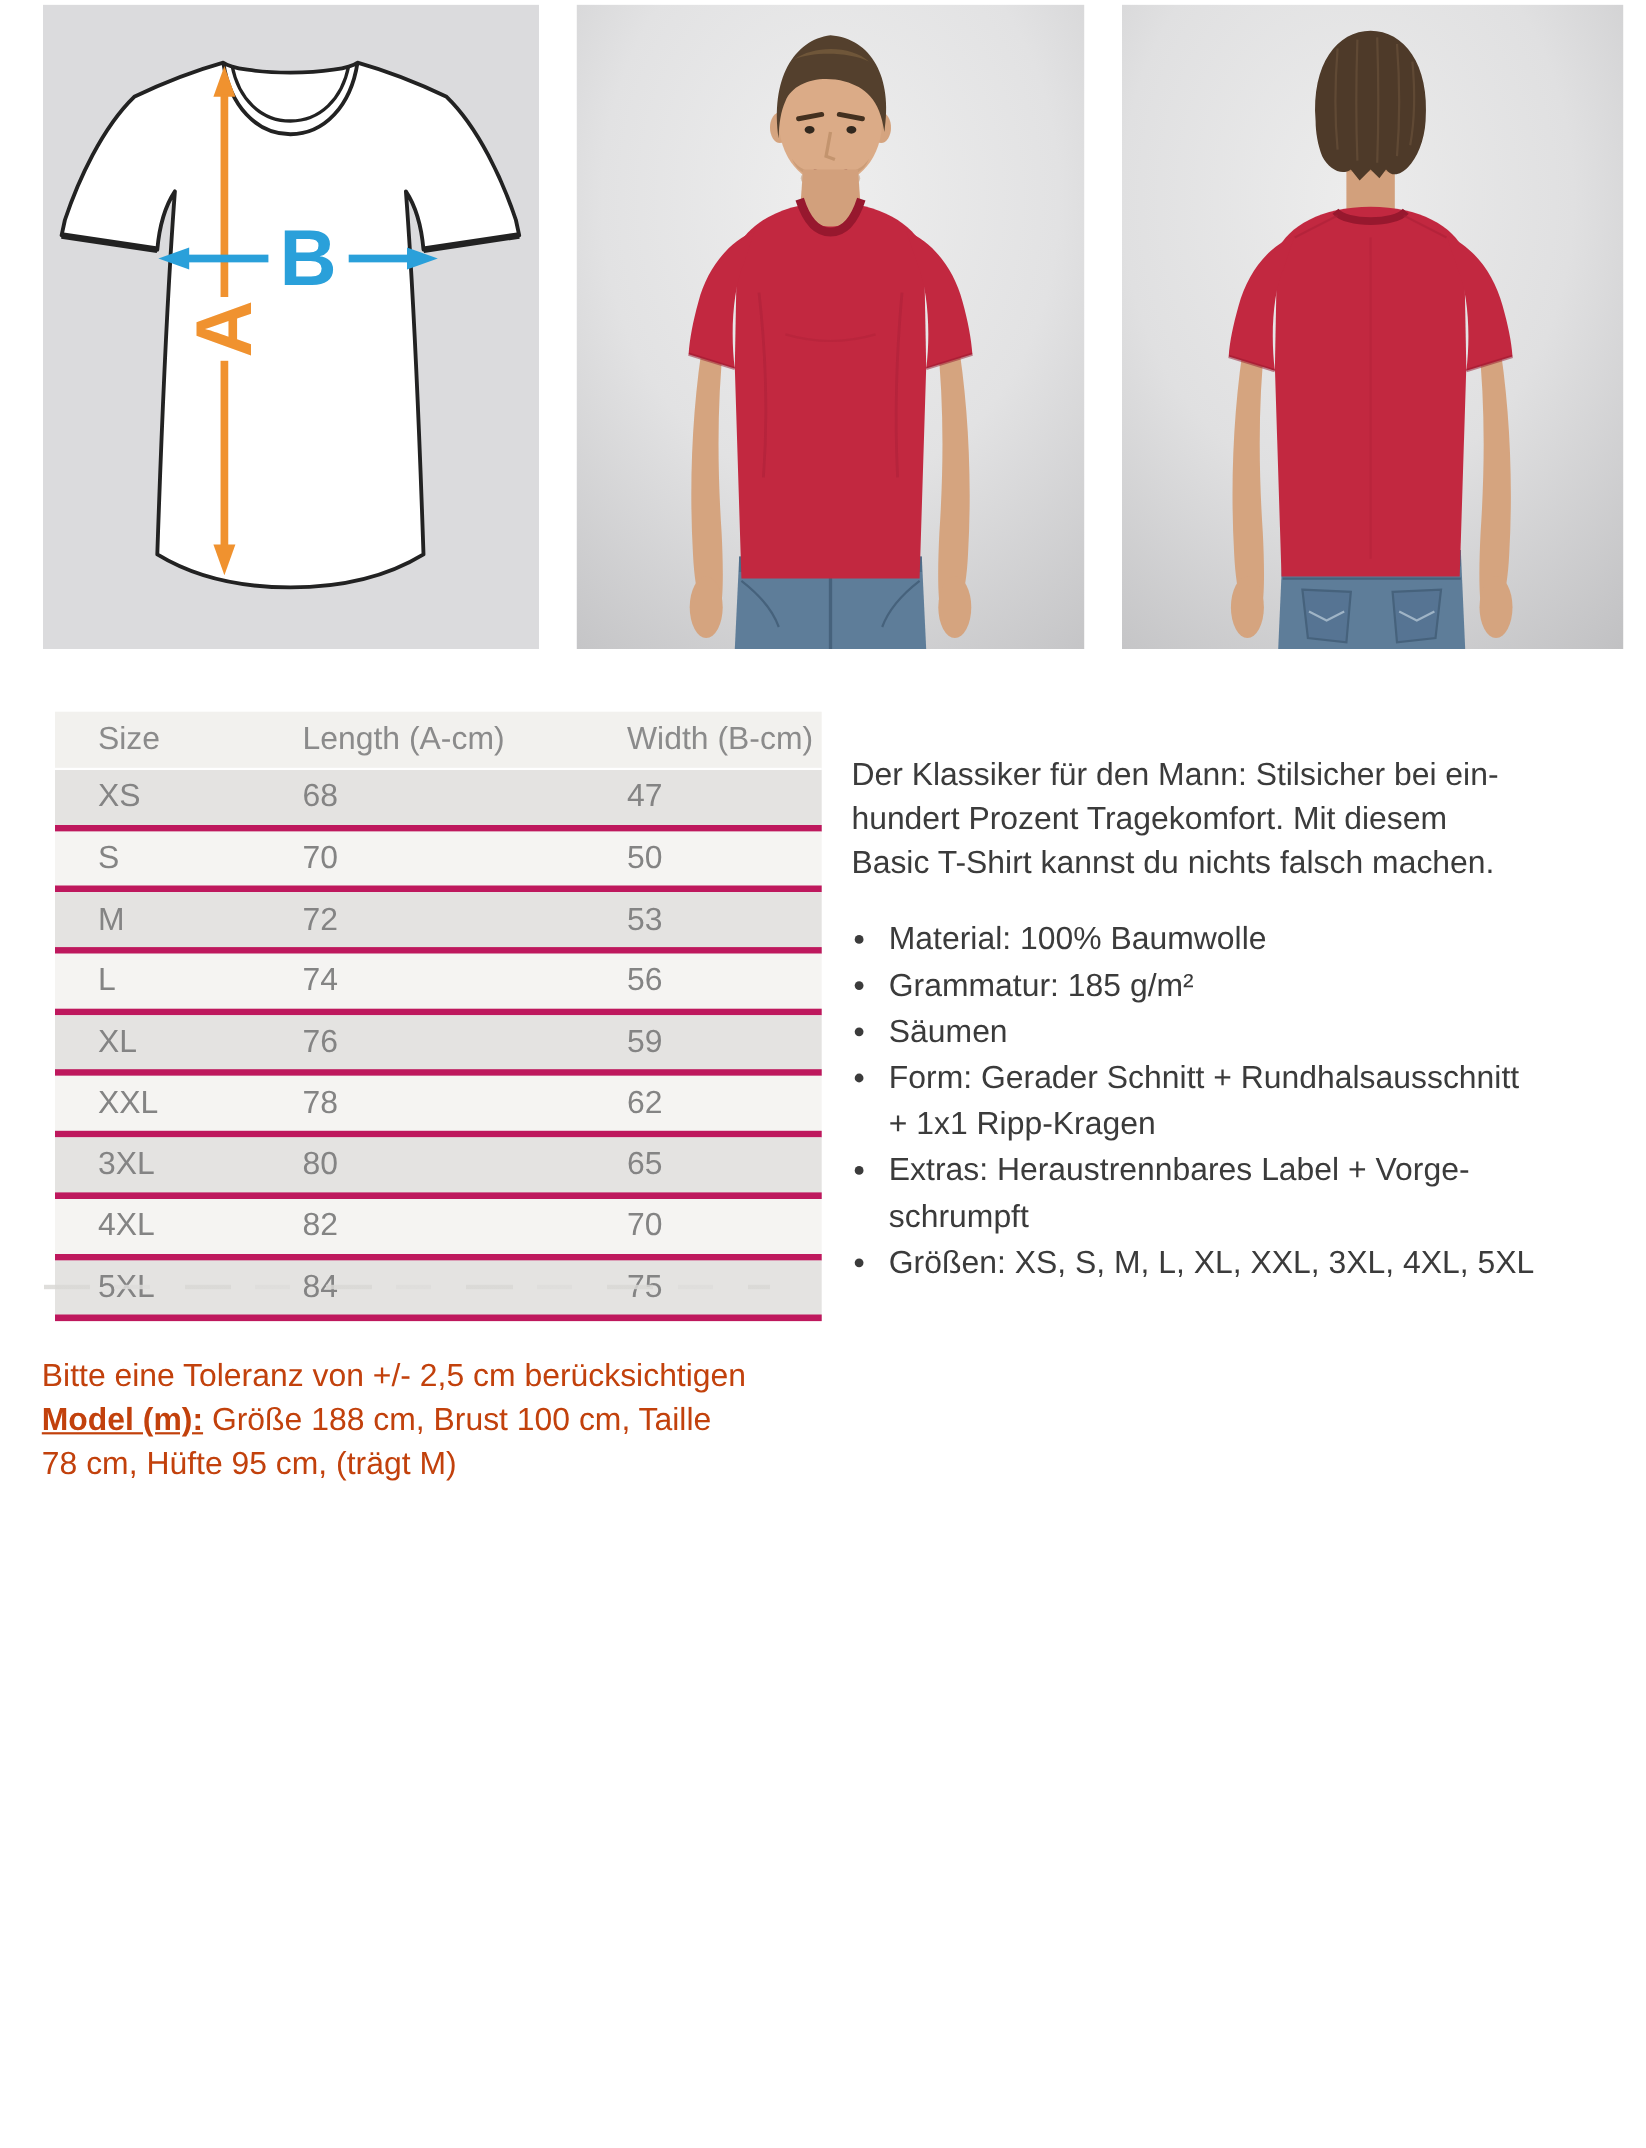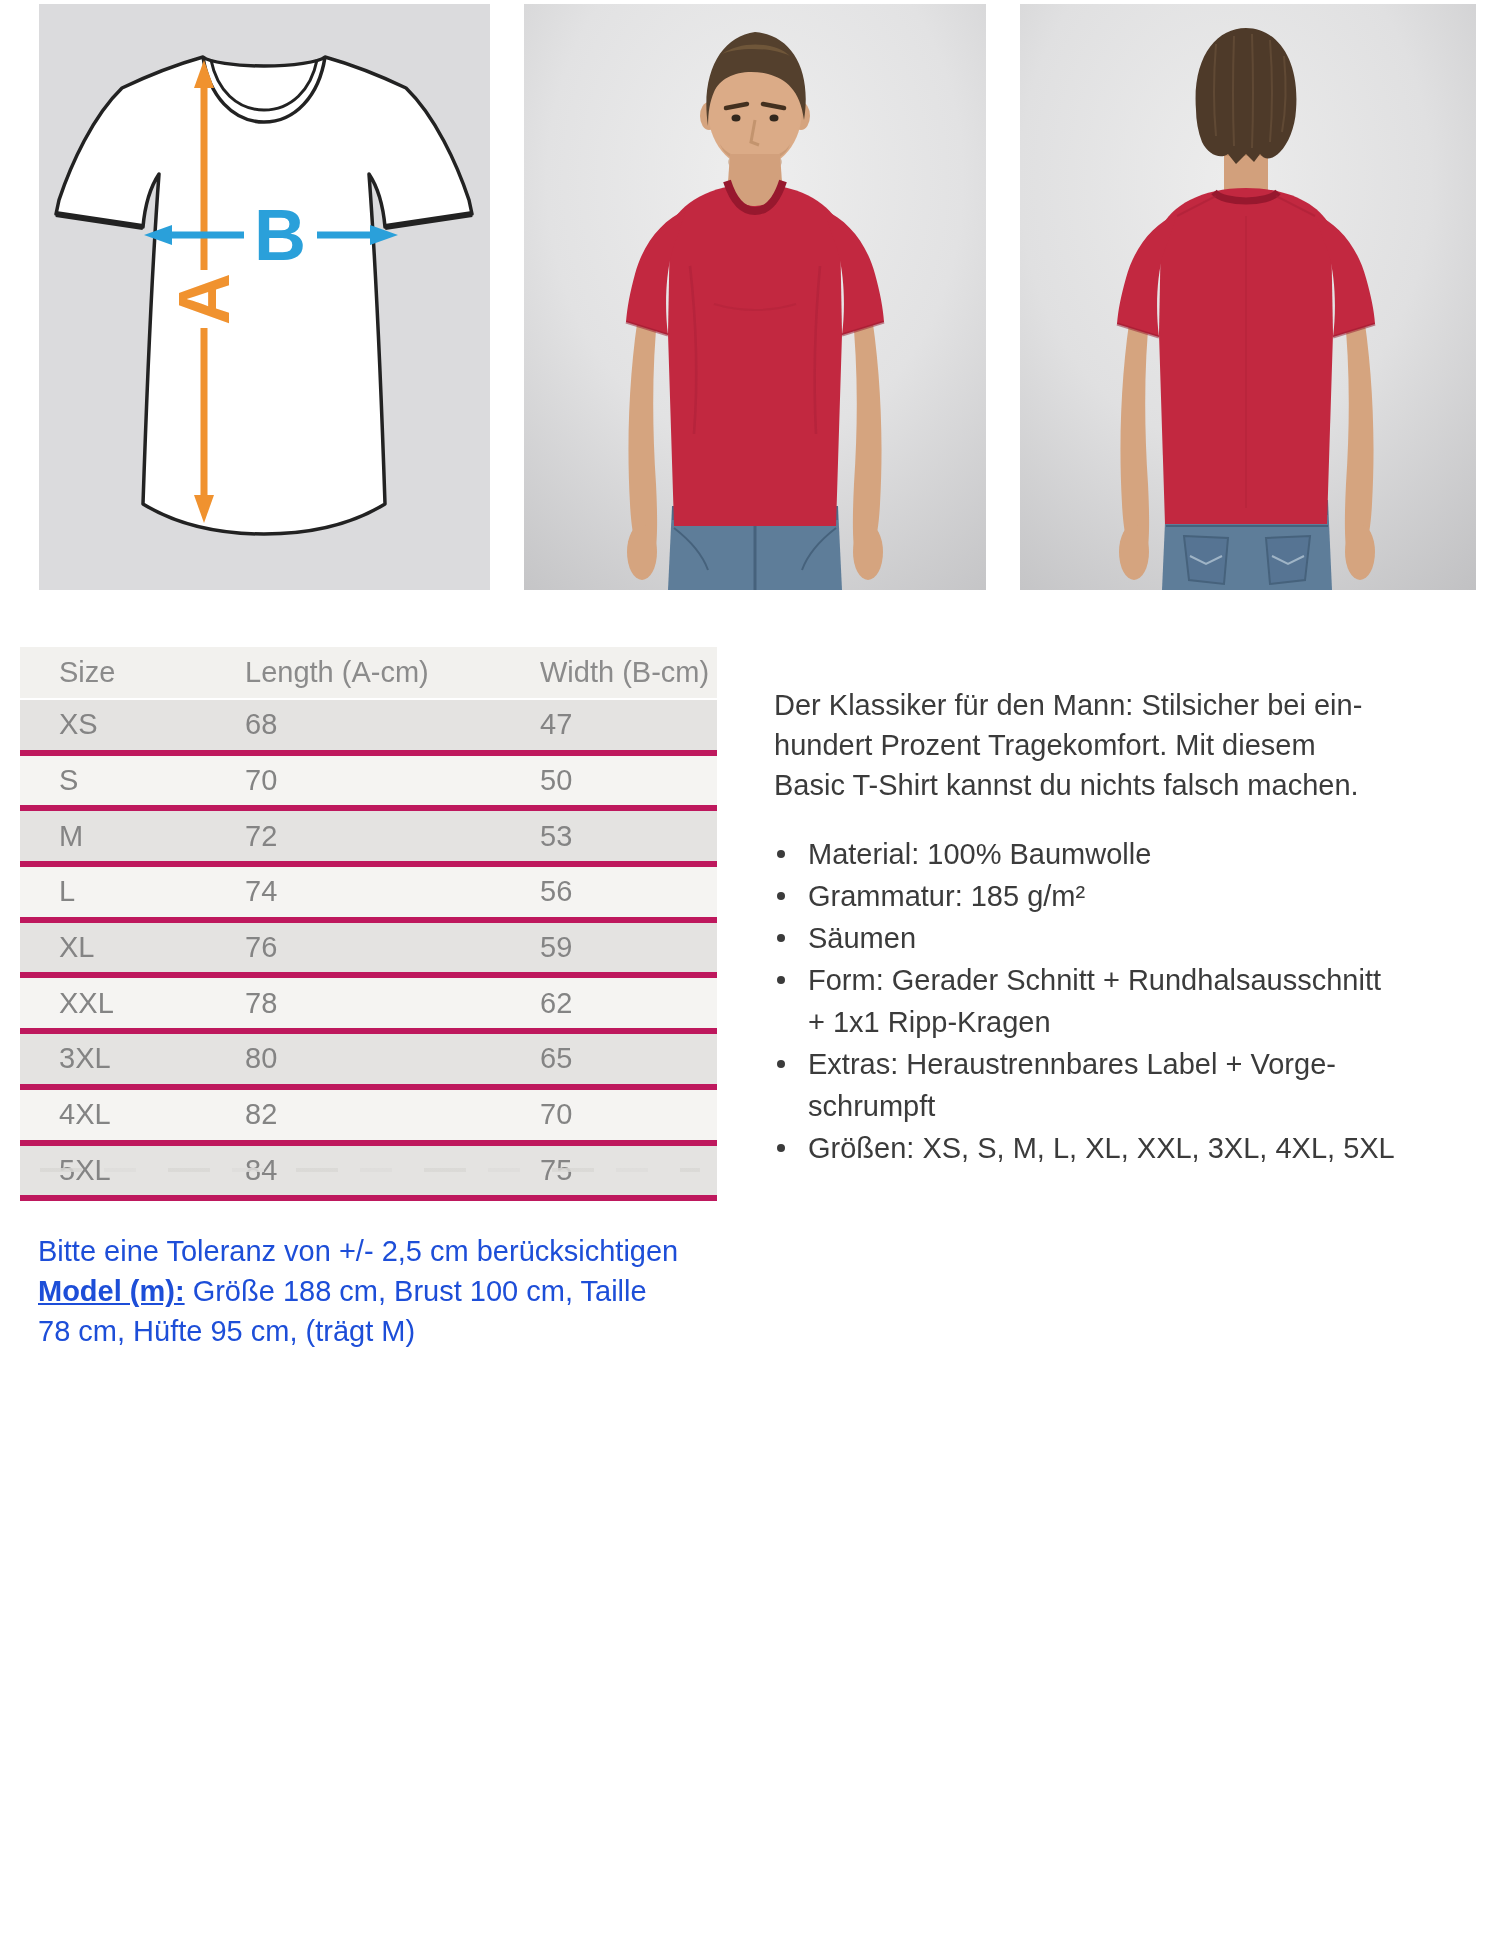--- a/index.html
+++ b/index.html
@@ -7,38 +7,38 @@
         font-family:"Liberation Sans","DejaVu Sans",sans-serif;}
 
   
   .panel{position:absolute;top:4px;height:586px;overflow:hidden;}
   .panel svg{display:block;}
   .panel.diagram{left:39px;width:451px;}
   .panel.front{left:524px;width:462px;}
   .panel.back{left:1020px;width:456px;}
 
   
-  .size-table{position:absolute;left:20px;top:647px;width:697px;font-size:29px;}
+  .size-table{position:absolute;left:50px;top:647px;width:697px;font-size:29px;}
   .trow,.thead{display:flex;align-items:center;}
   .thead{height:51px;background:#f2f1ee;color:#8b8b8b;border-bottom:2px solid #ffffff;}
   .trow{height:49.7px;border-bottom:6px solid #be185d;color:#848484;}
   .tbody .trow:nth-child(odd){background:#e4e3e1;}
   .tbody .trow:nth-child(even){background:#f5f4f2;}
   .c1{width:225px;box-sizing:border-box;padding-left:39px;}
   .c2{width:295px;}
   .c3{flex:1;}
 
   
   .clipped-row{position:absolute;left:40px;top:1168px;width:660px;height:4px;opacity:.85;
     background:repeating-linear-gradient(90deg,#d9d8d5 0 42px,transparent 42px 64px,
                #dedddb 64px 96px,transparent 96px 128px);}
 
   
   .notes{position:absolute;left:38px;top:1231px;width:620px;font-size:29px;line-height:40px;
-         color:#1d4ed8;}
+         color:#c2410c;}
   .notes .bold{font-weight:700;text-decoration:underline;}
   .notes div{white-space:nowrap;}
 
   
   .description{position:absolute;left:774px;top:645px;width:710px;color:#3b3b3b;font-size:29px;margin-top:40px;}
   .description .intro div{line-height:40px;white-space:nowrap;}
   .bullets{list-style:none;margin:28px 0 0 0;padding:0;}
   .bullets li{position:relative;padding-left:34px;line-height:42px;}
   .bullets li .dot{position:absolute;left:3px;top:17px;width:8px;height:8px;border-radius:50%;
                    background:#3b3b3b;}

